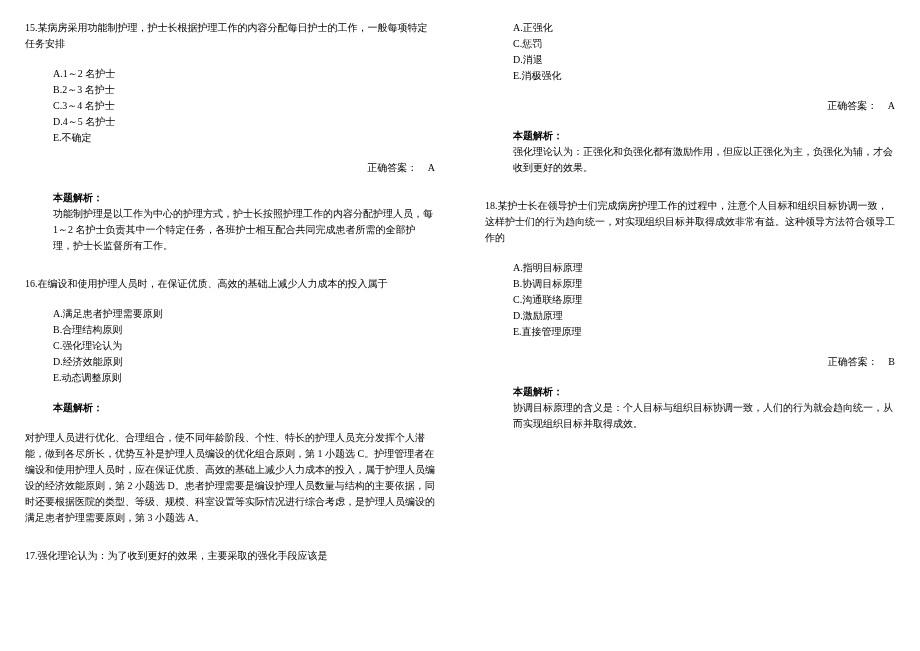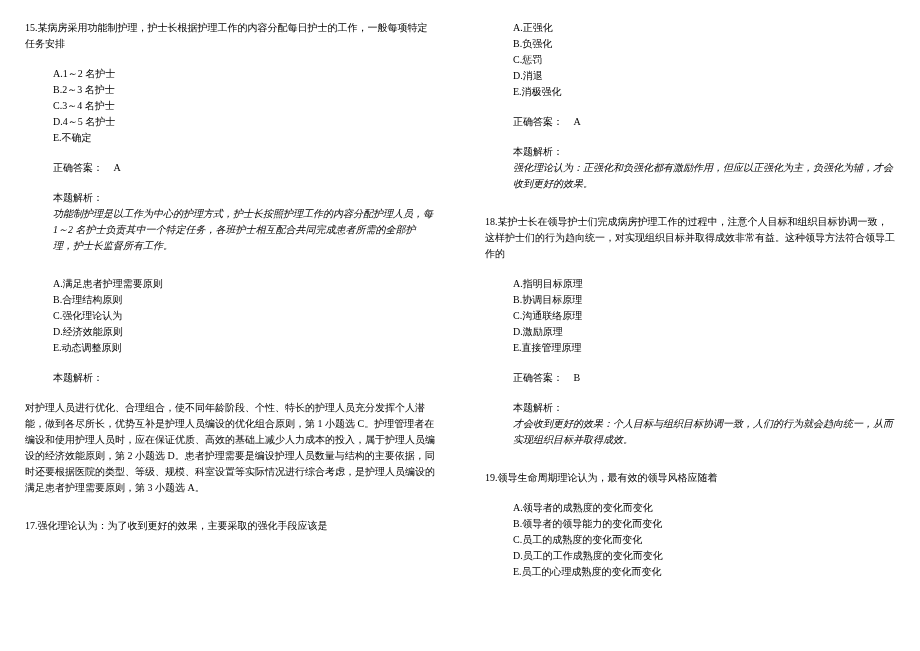--- a/index.html
+++ b/index.html
@@ -35,34 +35,35 @@
     .options {
       padding-left: 28px;
       margin-bottom: 14px;
     }
     .option {
       display: block;
     }
     .answer-line {
       padding-left: 28px;
       margin-bottom: 14px;
+      text-align: right;
     }
     .answer-label {
       display: inline;
     }
     .answer-value {
       display: inline;
       margin-left: 8px;
     }
     .analysis-label {
       padding-left: 28px;
+      font-weight: bold;
     }
     .analysis-text {
       padding-left: 28px;
-      font-style: italic;
     }
     .analysis-text-noindent {
       padding-left: 0;
     }
   </style>
 </head>
 <body>
 
 <div class="page">
   <div class="column">
@@ -78,20 +79,21 @@
       </div>
       <div class="answer-line">
         <span class="answer-label">正确答案：</span>
         <span class="answer-value">A</span>
       </div>
       <div class="analysis-label">本题解析：</div>
       <div class="analysis-text">功能制护理是以工作为中心的护理方式，护士长按照护理工作的内容分配护理人员，每 1～2 名护士负责其中一个特定任务，各班护士相互配合共同完成患者所需的全部护理，护士长监督所有工作。</div>
     </div>
 
     <div class="question-block">
+      <div class="question-text">16.在编设和使用护理人员时，在保证优质、高效的基础上减少人力成本的投入属于</div>
       <div class="options">
         <span class="option">A.满足患者护理需要原则</span>
         <span class="option">B.合理结构原则</span>
         <span class="option">C.强化理论认为</span>
         <span class="option">D.经济效能原则</span>
         <span class="option">E.动态调整原则</span>
       </div>
       <div class="analysis-label">本题解析：</div>
       <div style="height:14px"></div>
       <div class="analysis-text-noindent">对护理人员进行优化、合理组合，使不同年龄阶段、个性、特长的护理人员充分发挥个人潜能，做到各尽所长，优势互补是护理人员编设的优化组合原则，第 1 小题选 C。护理管理者在编设和使用护理人员时，应在保证优质、高效的基础上减少人力成本的投入，属于护理人员编设的经济效能原则，第 2 小题选 D。患者护理需要是编设护理人员数量与结构的主要依据，同时还要根据医院的类型、等级、规模、科室设置等实际情况进行综合考虑，是护理人员编设的满足患者护理需要原则，第 3 小题选 A。</div>
@@ -101,21 +103,20 @@
       <div class="question-text">17.强化理论认为：为了收到更好的效果，主要采取的强化手段应该是</div>
     </div>
 
   </div>
 
   <div class="column">
 
     <div class="question-block">
       <div class="options">
         <span class="option">A.正强化</span>
-        <span class="option">B.负强化</span>
         <span class="option">C.惩罚</span>
         <span class="option">D.消退</span>
         <span class="option">E.消极强化</span>
       </div>
       <div class="answer-line">
         <span class="answer-label">正确答案：</span>
         <span class="answer-value">A</span>
       </div>
       <div class="analysis-label">本题解析：</div>
       <div class="analysis-text">强化理论认为：正强化和负强化都有激励作用，但应以正强化为主，负强化为辅，才会收到更好的效果。</div>
@@ -128,28 +129,18 @@
         <span class="option">B.协调目标原理</span>
         <span class="option">C.沟通联络原理</span>
         <span class="option">D.激励原理</span>
         <span class="option">E.直接管理原理</span>
       </div>
       <div class="answer-line">
         <span class="answer-label">正确答案：</span>
         <span class="answer-value">B</span>
       </div>
       <div class="analysis-label">本题解析：</div>
-      <div class="analysis-text">才会收到更好的效果：个人目标与组织目标协调一致，人们的行为就会趋向统一，从而实现组织目标并取得成效。</div>
+      <div class="analysis-text">协调目标原理的含义是：个人目标与组织目标协调一致，人们的行为就会趋向统一，从而实现组织目标并取得成效。</div>
     </div>
 
-    <div class="question-block">
-      <div class="question-text">19.领导生命周期理论认为，最有效的领导风格应随着</div>
-      <div class="options">
-        <span class="option">A.领导者的成熟度的变化而变化</span>
-        <span class="option">B.领导者的领导能力的变化而变化</span>
-        <span class="option">C.员工的成熟度的变化而变化</span>
-        <span class="option">D.员工的工作成熟度的变化而变化</span>
-        <span class="option">E.员工的心理成熟度的变化而变化</span>
-      </div>
-    </div>
 
   </div>
 </div>
 
 </body></html>

